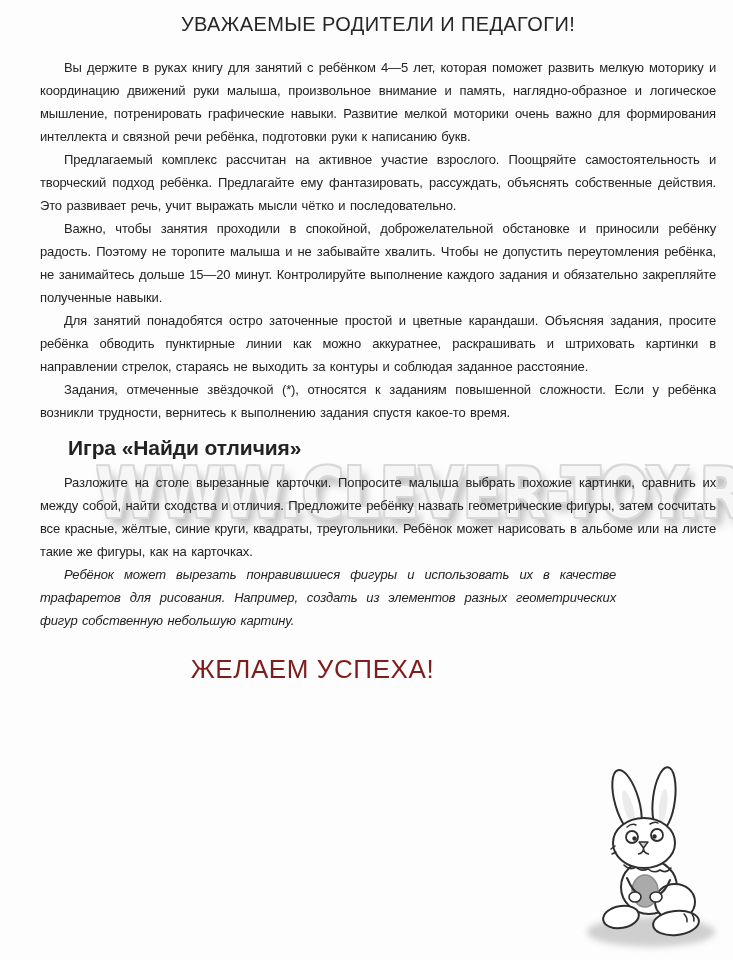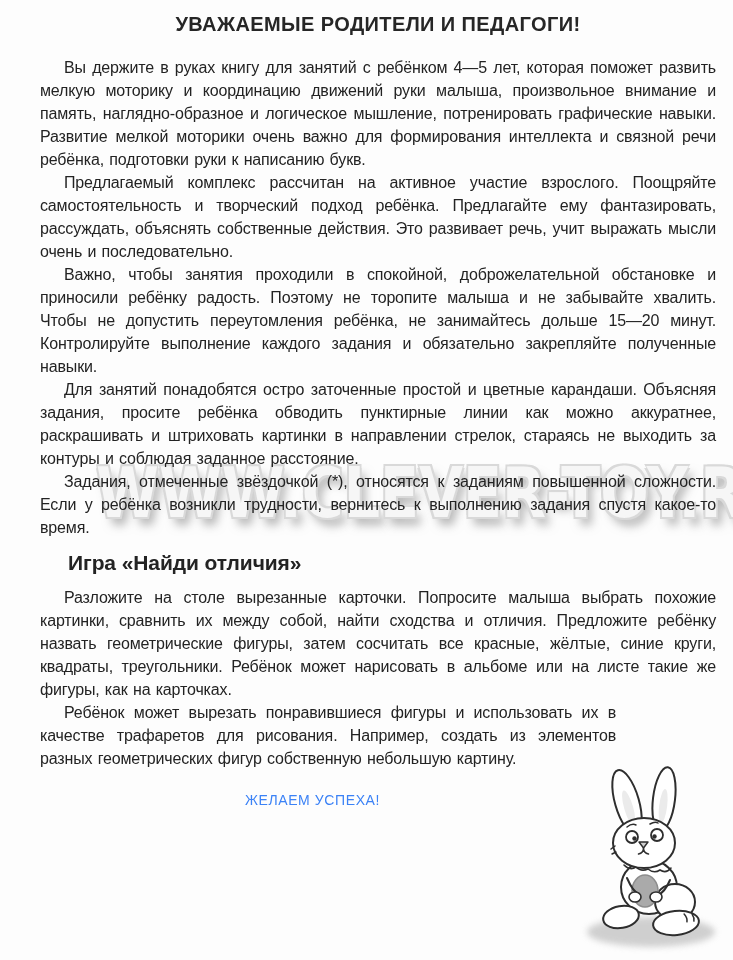--- a/index.html
+++ b/index.html
@@ -35,70 +35,70 @@
   }
 
   .content{
     position:absolute;
     left:40px;right:17px;top:13px;
     z-index:1;
   }
   .title{
     margin:0 0 20px 0;
     font-size:20px;
-    font-weight:700;
+    font-weight:400;
     text-align:center;
     letter-spacing:0.4px;
     color:#262626;
   }
   .para{
     margin:0;
-    font-size:16px;
+    font-size:13px;
     line-height:23px;
     text-align:justify;
     text-indent:24px;
     letter-spacing:-0.15px;
     word-spacing:1px;
   }
   .game-heading{
     margin:12px;
     font-size:21px;
     line-height:23px;
     font-weight:700;
     text-indent:16px;
     letter-spacing:-0.1px;
   }
-  .para-wrap{margin-right:100px;}
+  .para-wrap{margin-right:100px;font-style:italic;}
   .closing{
     margin-top:22px;
     width:545px;
     text-align:center;
-    font-size:14px;
+    font-size:26px;
     letter-spacing:0.6px;
-    color:#3b82f6;
+    color:#7f1d1d;
   }
 
   .bunny{
     position:absolute;
     right:4px;bottom:6px;
     z-index:1;
   }
 </style>
 </head>
 <body>
 
 <div class="page">
 
   <div class="watermark">WWW.CLEVER-TOY.RU</div>
 
   <div class="content">
     <h1 class="title">УВАЖАЕМЫЕ РОДИТЕЛИ И ПЕДАГОГИ!</h1>
 
     <p class="para">Вы держите в руках книгу для занятий с ребёнком 4—5 лет, которая поможет развить мелкую моторику и координацию движений руки малыша, произвольное внимание и память, наглядно-образное и логическое мышление, потренировать графические навыки. Развитие мелкой моторики очень важно для формирования интеллекта и связной речи ребёнка, подготовки руки к написанию букв.</p>
-    <p class="para">Предлагаемый комплекс рассчитан на активное участие взрослого. Поощряйте самостоятельность и творческий подход ребёнка. Предлагайте ему фантазировать, рассуждать, объяснять собственные действия. Это развивает речь, учит выражать мысли очень и последовательно.</p>
+    <p class="para">Предлагаемый комплекс рассчитан на активное участие взрослого. Поощряйте самостоятельность и творческий подход ребёнка. Предлагайте ему фантазировать, рассуждать, объяснять собственные действия. Это развивает речь, учит выражать мысли чётко и последовательно.</p>
     <p class="para">Важно, чтобы занятия проходили в спокойной, доброжелательной обстановке и приносили ребёнку радость. Поэтому не торопите малыша и не забывайте хвалить. Чтобы не допустить переутомления ребёнка, не занимайтесь дольше 15—20 минут. Контролируйте выполнение каждого задания и обязательно закрепляйте полученные навыки.</p>
     <p class="para">Для занятий понадобятся остро заточенные простой и цветные карандаши. Объясняя задания, просите ребёнка обводить пунктирные линии как можно аккуратнее, раскрашивать и штриховать картинки в направлении стрелок, стараясь не выходить за контуры и соблюдая заданное расстояние.</p>
     <p class="para">Задания, отмеченные звёздочкой (*), относятся к заданиям повышенной сложности. Если у ребёнка возникли трудности, вернитесь к выполнению задания спустя какое-то время.</p>
 
     <h2 class="game-heading">Игра «Найди отличия»</h2>
     <p class="para">Разложите на столе вырезанные карточки. Попросите малыша выбрать похожие картинки, сравнить их между собой, найти сходства и отличия. Предложите ребёнку назвать геометрические фигуры, затем сосчитать все красные, жёлтые, синие круги, квадраты, треугольники. Ребёнок может нарисовать в альбоме или на листе такие же фигуры, как на карточках.</p>
 
     <p class="para para-wrap">Ребёнок может вырезать понравившиеся фигуры и использовать их в качестве трафаретов для рисования. Например, создать из элементов разных геометрических фигур собственную небольшую картину.</p>
 
     <div class="closing">ЖЕЛАЕМ УСПЕХА!</div>

